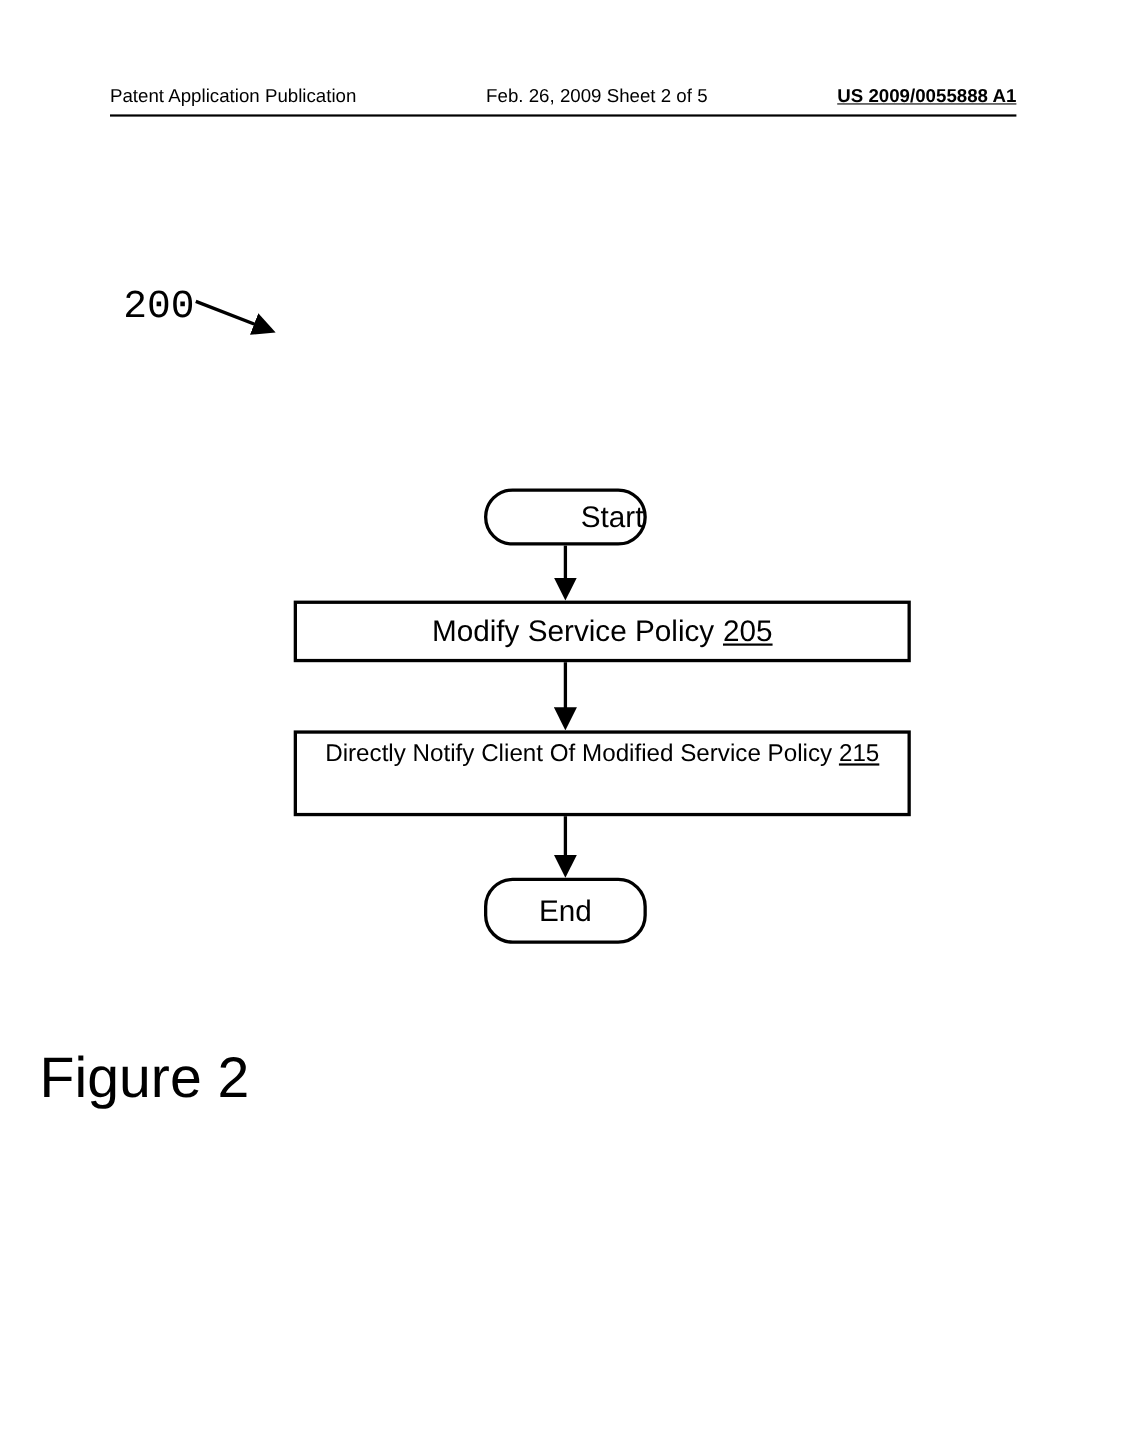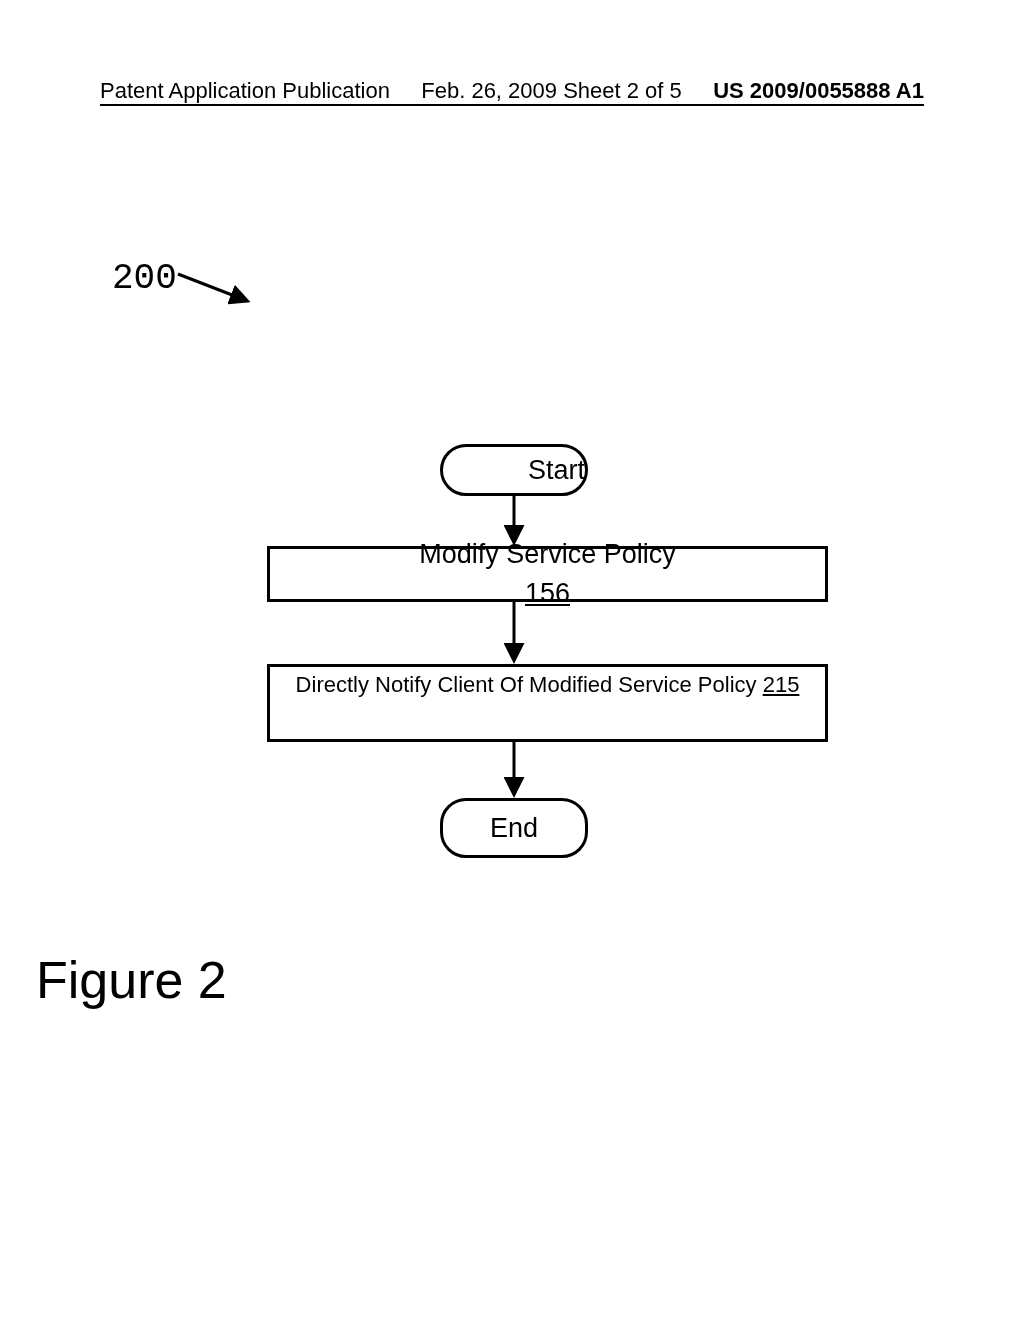--- a/index.html
+++ b/index.html
@@ -11,25 +11,25 @@
     position: relative;
     color: #000;
   }
   .header {
     position: absolute;
     top: 78px;
     left: 100px;
     right: 100px;
     display: flex;
     justify-content: space-between;
-    font-size: 22px;
+    font-size: 17px;
   }
   .header .hl { font-weight: 400; }
   .header .hc { font-weight: 400; }
-  .header .hr { font-weight: bold; }
+  .header .hr { font-weight: bold; text-decoration: underline; }
   .hr-rule {
     position: absolute;
     top: 104px;
     left: 100px;
     right: 100px;
     height: 2px;
     background: #000;
   }
   .diagram {
     position: absolute;
@@ -65,21 +65,20 @@
     left: 267px;
     width: 561px;
     height: 56px;
     border: 3px solid #000;
     display: flex;
     align-items: center;
     justify-content: center;
     font-size: 27px;
     font-family: Arial, Helvetica, sans-serif;
     gap: 8px;
-    flex-direction: column;
   }
   .box1 .refnum { text-decoration: underline; }
   .box2 {
     position: absolute;
     top: 664px;
     left: 267px;
     width: 561px;
     height: 78px;
     border: 3px solid #000;
     font-size: 22px;
@@ -133,21 +132,21 @@
 <div class="diagram">
 
   <div class="ref-200">200</div>
 
   <div class="start">
     <span>Start</span>
   </div>
 
   <div class="box1">
     <span>Modify Service Policy</span>
-    <span class="refnum">156</span>
+    <span class="refnum">205</span>
   </div>
 
   <div class="box2">
     <span>Directly Notify Client Of Modified Service Policy</span>
     <span class="refnum">215</span>
   </div>
 
   <div class="end">
     <span>End</span>
   </div>

